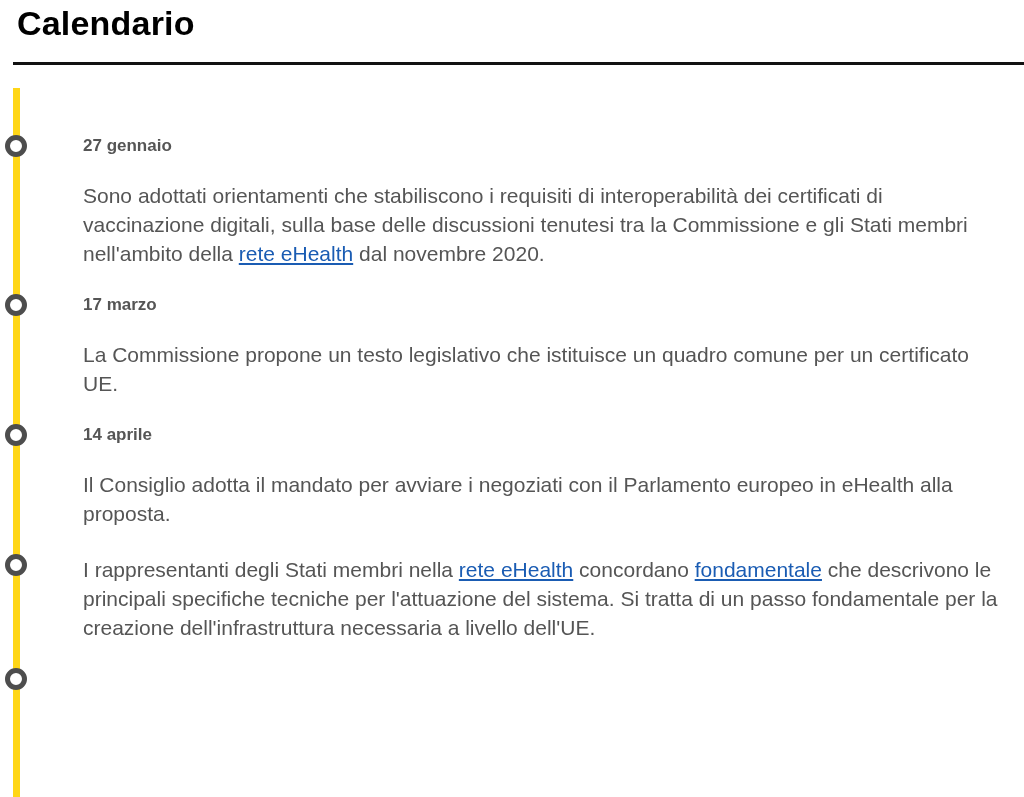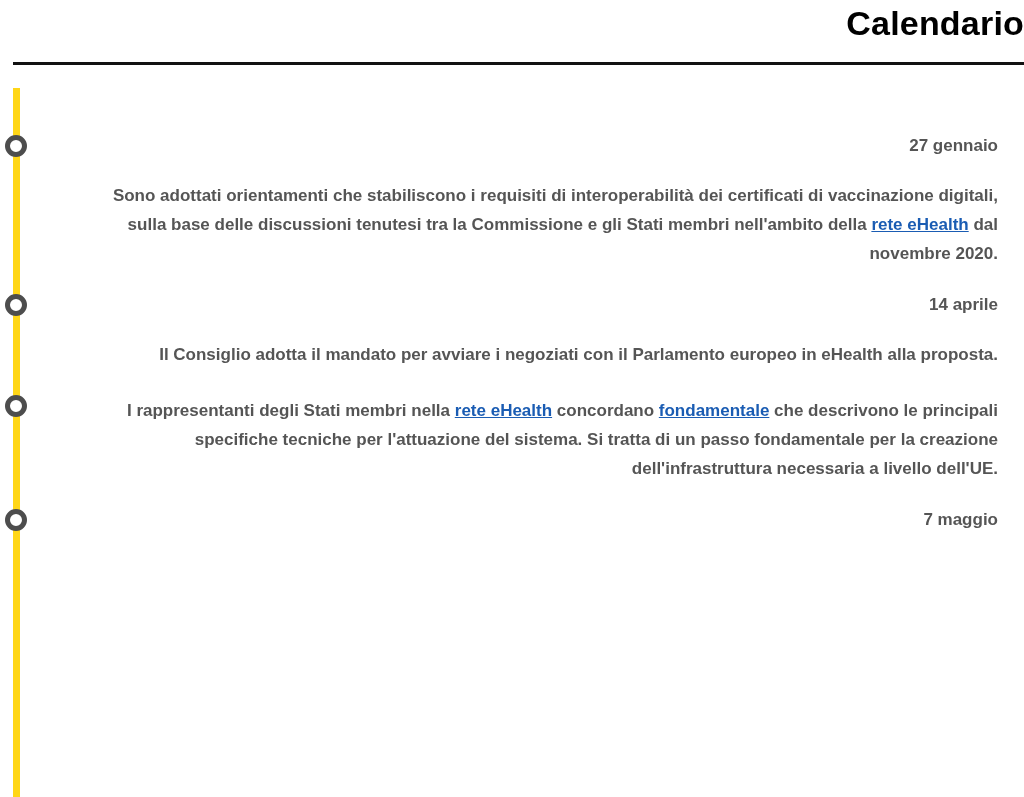--- a/index.html
+++ b/index.html
@@ -2,21 +2,21 @@
 <html lang="it" style="--timeline-yellow: #FFD617; --link-blue: #1A5CB3; --text-gray: #555555; --marker-gray: #4D4D4D; --divider-black: #111111;"><head>
 <meta charset="utf-8">
 <style>
   :root{
     --timeline-yellow:#FFD617;
     --link-blue:#1A5CB3;
     --text-gray:#555555;
     --marker-gray:#4D4D4D;
     --divider-black:#111111;
   }
-  *{box-sizing:border-box;text-align:right;}
+  *{box-sizing:border-box;}
   html,body{margin:0;padding:0;}
   body{
     width:1024px;height:797px;overflow:hidden;background:#ffffff;
     font-family:"Liberation Sans","DejaVu Sans",sans-serif;
   }
   .page-title{
     margin:3px 0 0 17px;
     font-size:34px;line-height:41px;font-weight:700;color:#000;
     letter-spacing:0.2px;
   }
@@ -47,23 +47,22 @@
     border-radius:50%;
     box-sizing:content-box;
   }
   .entry-date{
     margin:0 0 25px 0;
     font-size:17px;line-height:20px;font-weight:700;
     color:var(--text-gray,#555);
   }
   .entry-text{
     margin:0 0 27px 0;
-    font-size:17px;line-height:29px;
+    font-size:21px;line-height:29px;
     color:var(--text-gray,#555);
-    font-weight:bold;
   }
   .entry-text a{
     color:var(--link-blue,#1A5CB3);
     text-decoration:underline;
     cursor:pointer;
   }
 </style>
 </head>
 <body>
 
@@ -73,30 +72,34 @@
 
   <section class="timeline">
     <div class="tl-line"></div>
 
     <article class="entry">
       <span class="marker"></span>
       <h2 class="entry-date">27 gennaio</h2>
       <p class="entry-text"><span>Sono adottati orientamenti che stabiliscono i requisiti di interoperabilità dei certificati di vaccinazione digitali, sulla base delle discussioni tenutesi tra la Commissione e gli Stati membri nell'ambito della </span><a href="#">rete eHealth</a><span> dal novembre 2020.</span></p>
     </article>
 
+    <article class="entry">
+      <span class="marker"></span>
+      <h2 class="entry-date">17 marzo</h2>
+      <p class="entry-text"><span>La Commissione propone un testo legislativo che istituisce un quadro comune per un certificato UE.</span></p>
+    </article>
 
     <article class="entry">
       <span class="marker"></span>
       <h2 class="entry-date">14 aprile</h2>
       <p class="entry-text"><span>Il Consiglio adotta il mandato per avviare i negoziati con il Parlamento europeo in eHealth alla proposta.</span></p>
     </article>
 
     <article class="entry">
       <span class="marker"></span>
       <p class="entry-text"><span>I rappresentanti degli Stati membri nella </span><a href="#">rete eHealth</a><span> concordano </span><a href="#">fondamentale</a><span> che descrivono le principali specifiche tecniche per l'attuazione del sistema. Si tratta di un passo fondamentale per la creazione dell'infrastruttura necessaria a livello dell'UE.</span></p>
     </article>
 
     <article class="entry">
       <span class="marker"></span>
-      <h2 class="entry-date">7 maggio</h2>
     </article>
   </section>
 </main>
 
 </body></html>

